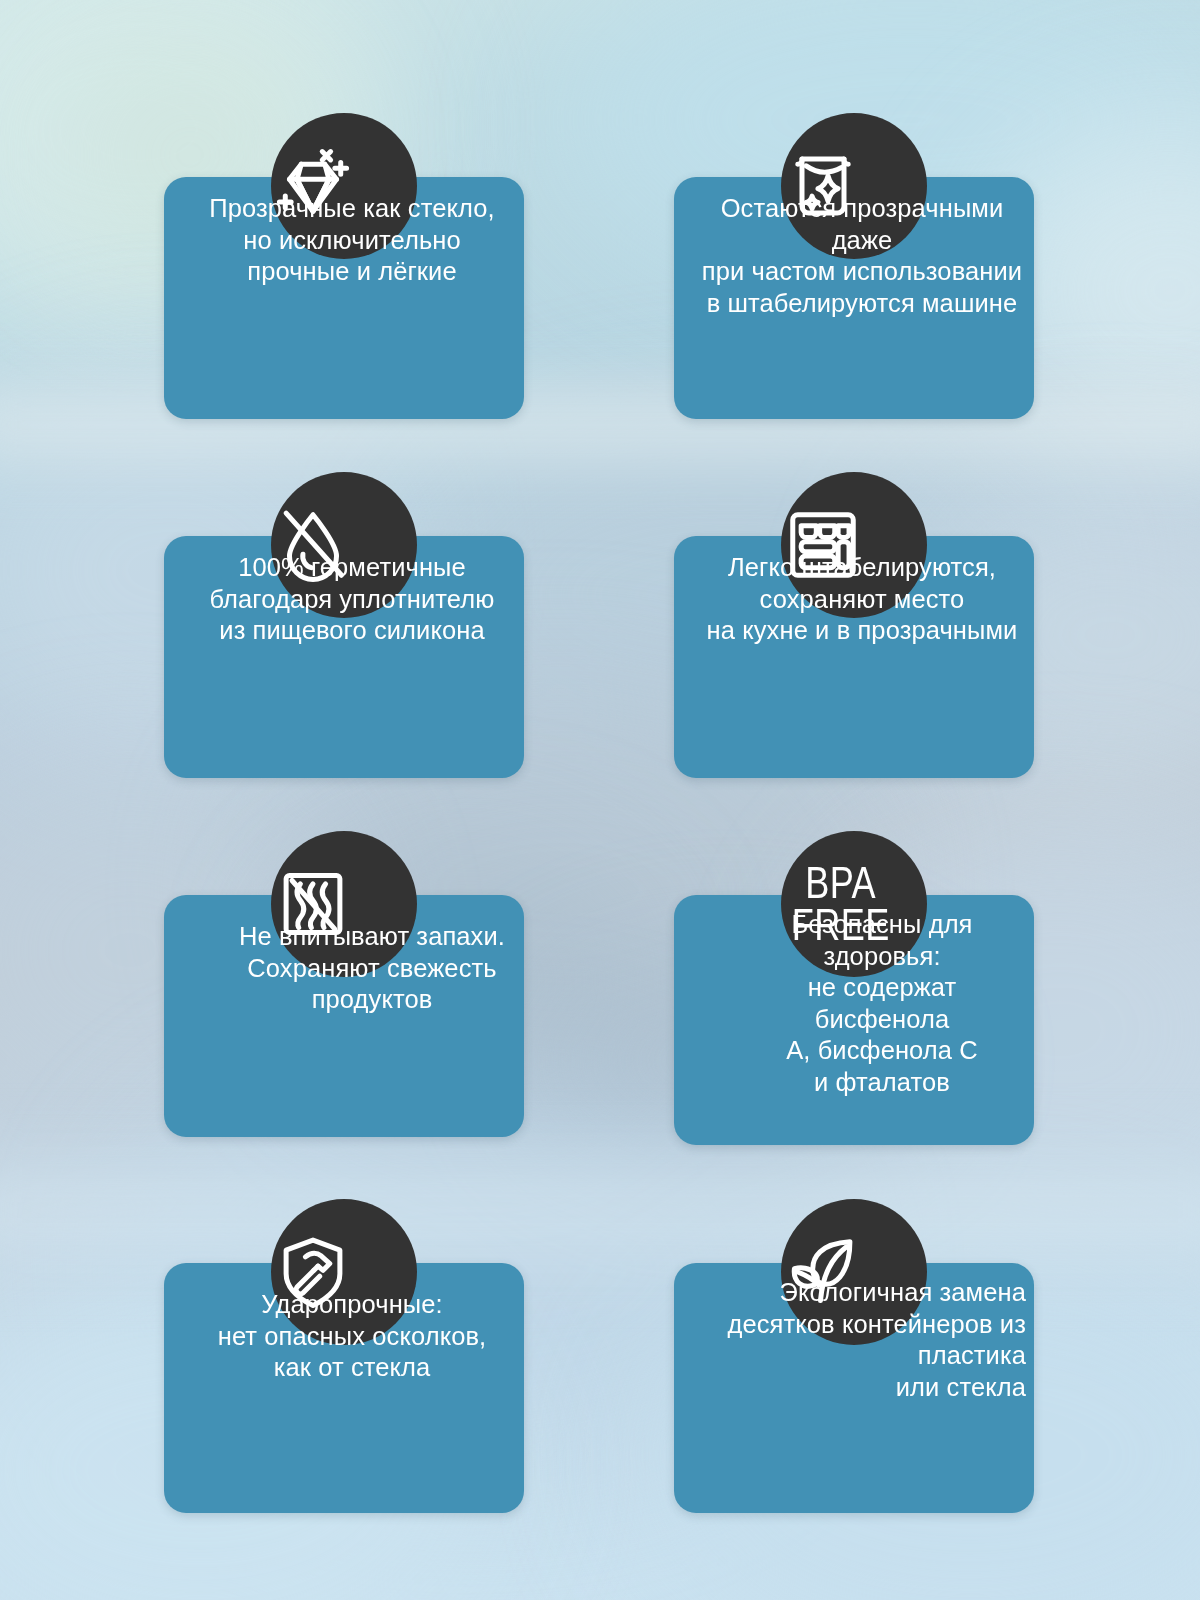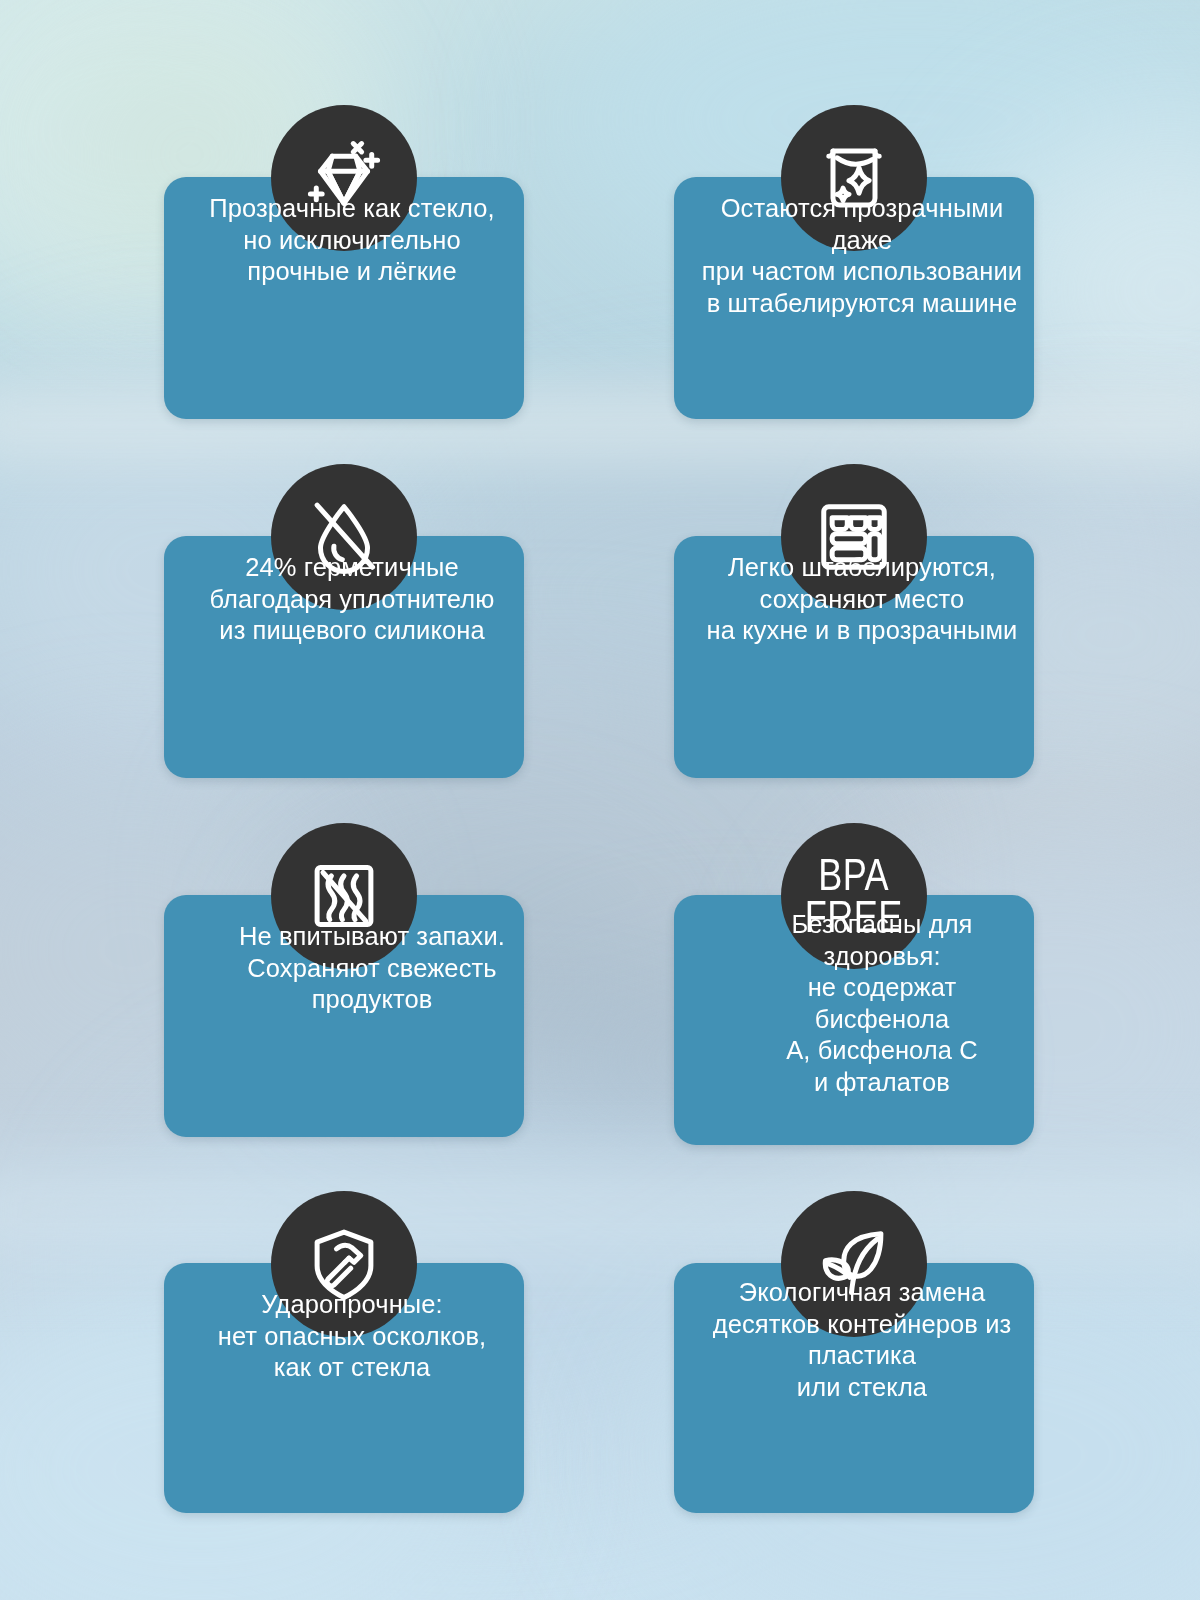--- a/index.html
+++ b/index.html
@@ -95,30 +95,30 @@
     height: 242px;
     background: #4291b5;
     border-radius: 22px;
     box-shadow: 0 3px 10px rgba(40, 70, 90, .18);
   }
   .cell.tall .card { height: 250px; }
 
   .icon-badge {
     position: absolute;
     left: 50%;
-    top: 0;
+    top: 8px;
     transform: translateX(-50%);
     width: 146px;
     height: 146px;
     border-radius: 50%;
     background: #333333;
     z-index: 3;
     display: flex;
     align-items: center;
-    justify-content: center;
+    justify-content: flex-start;
   }
   .icon-badge svg {
     width: 84px;
     height: 84px;
     display: block;
   }
   .icon-badge svg * {
     stroke: #ffffff;
     fill: none;
     stroke-width: 5;
@@ -148,21 +148,21 @@
     text-align: center;
     font-size: 25.5px;
     line-height: 1.24;
     letter-spacing: .1px;
     white-space: pre-line;
     z-index: 4;
   }
   .cell.row-3 .card-caption { top: 96px; padding-left: 48px; }
   .cell.row-4 .card-caption { top: 100px; }
   .cell.col-right.row-3 .card-caption { top: 86px; }
-  .cell.col-right.row-4 .card-caption { top: 86px; }
+  .cell.col-right.row-4 .card-caption { top: 86px; text-align: right; }
   .cell.col-left.row-4  .card-caption { top: 98px; }
   .cell.col-left.row-3  .card-caption { top: 98px; }
 </style>
 </head>
 <body>
 
 <div class="bg-root">
   <div class="bg-base"></div>
   <div class="blob b1"></div>
   <div class="blob b2"></div>
@@ -222,21 +222,21 @@
 
   <div class="cell col-left row-2">
     <div class="card"></div>
     <div class="icon-badge">
       <svg viewBox="0 0 100 100">
         <path d="M50 14 C50 14 22 48 22 63 a28 28 0 0 0 56 0 C78 48 50 14 50 14 Z"></path>
         <path d="M38 61 a14 14 0 0 0 10 16"></path>
         <path d="M18 12 L84 86"></path>
       </svg>
     </div>
-    <div class="card-caption">24% герметичные
+    <div class="card-caption">100% герметичные
 благодаря уплотнителю
 из пищевого силикона</div>
   </div>
 
   <div class="cell col-right row-2">
     <div class="card"></div>
     <div class="icon-badge">
       <svg viewBox="0 0 100 100">
         <rect x="14" y="14" width="72" height="72" rx="6"></rect>
         <path d="M24 27 H42 V35 a6 6 0 0 1 -6 6 H30 a6 6 0 0 1 -6 -6 Z"></path>

